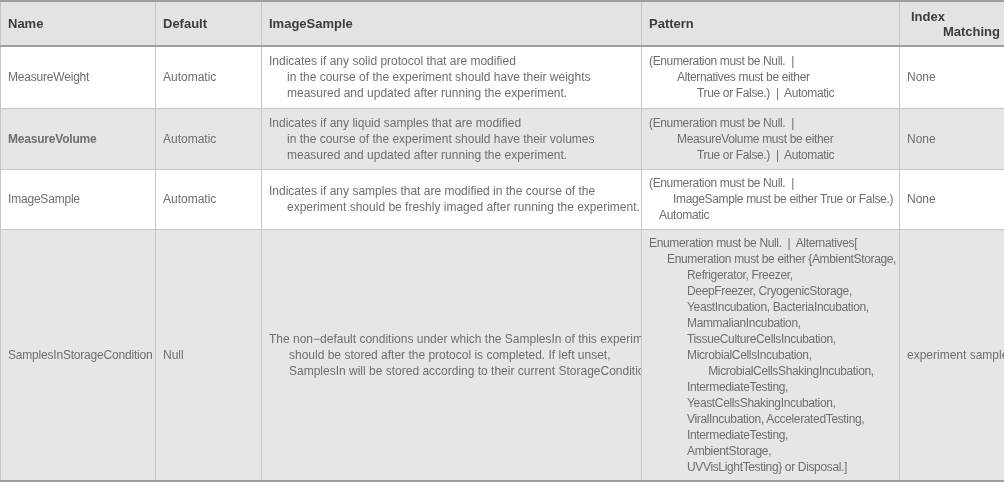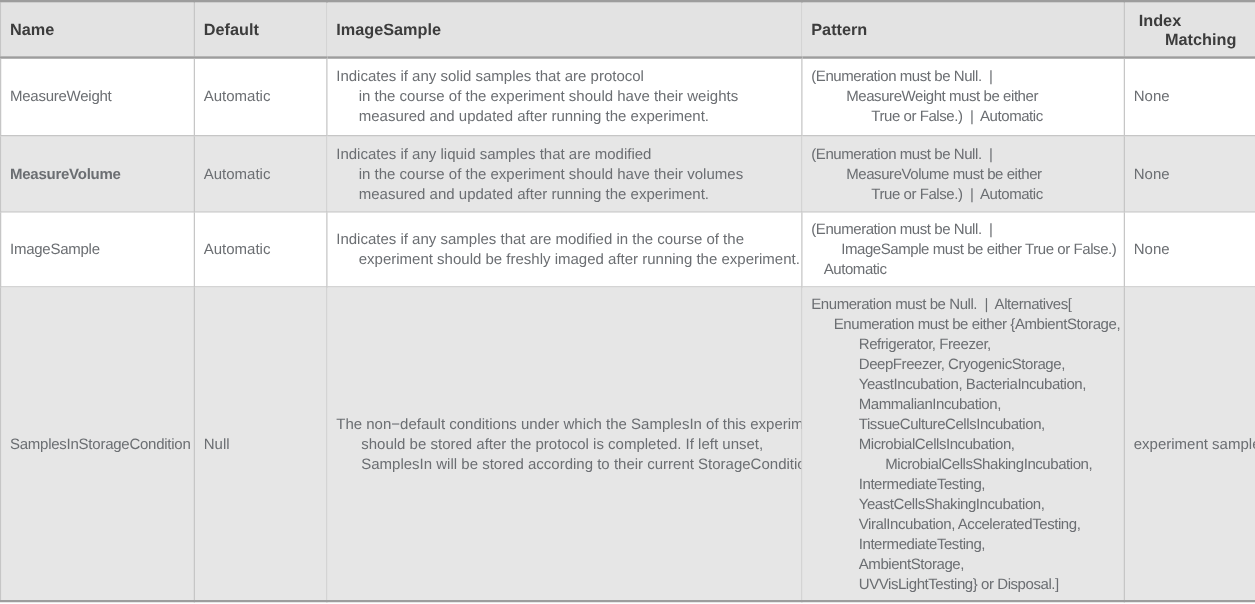--- a/index.html
+++ b/index.html
@@ -76,40 +76,40 @@
             <div class="line" style="padding-left: 0px;">Default</div>
           </th>
           <th class="col-description">
             <div class="line" style="padding-left: 0px;">ImageSample</div>
           </th>
           <th class="col-pattern">
             <div class="line" style="padding-left: 0px;">Pattern</div>
           </th>
           <th class="col-index_matching">
             <div class="line" style="padding-left: 4px;">Index</div>
-            <div class="line" style="padding-left: 25px;">Matching</div>
+            <div class="line" style="padding-left: 25px; text-align: right;">Matching</div>
           </th>
         </tr>
     </thead>
     <tbody id="tbody">
         <tr>
           <td class="col-name">
             <div class="line" style="padding-left: 0px;">MeasureWeight</div>
           </td>
           <td class="col-default">
             <div class="line" style="padding-left: 0px;">Automatic</div>
           </td>
           <td class="col-description">
-            <div class="line" style="padding-left: 0px;">Indicates if any solid samples that are protocol</div>
+            <div class="line" style="padding-left: 0px;">Indicates if any solid protocol that are modified</div>
             <div class="line" style="padding-left: 18px;">in the course of the experiment should have their weights</div>
             <div class="line" style="padding-left: 18px;">measured and updated after running the experiment.</div>
           </td>
           <td class="col-pattern">
             <div class="line" style="padding-left: 0px;">(Enumeration must be Null.  |</div>
-            <div class="line" style="padding-left: 28px;">MeasureWeight must be either</div>
+            <div class="line" style="padding-left: 28px;">Alternatives must be either</div>
             <div class="line" style="padding-left: 48px;">True or False.)  |  Automatic</div>
           </td>
           <td class="col-index_matching">
             <div class="line" style="padding-left: 0px;">None</div>
           </td>
         </tr>
         <tr>
           <td class="col-name">
             <div class="line" style="padding-left: 0px; font-weight: bold;">MeasureVolume</div>
           </td>

